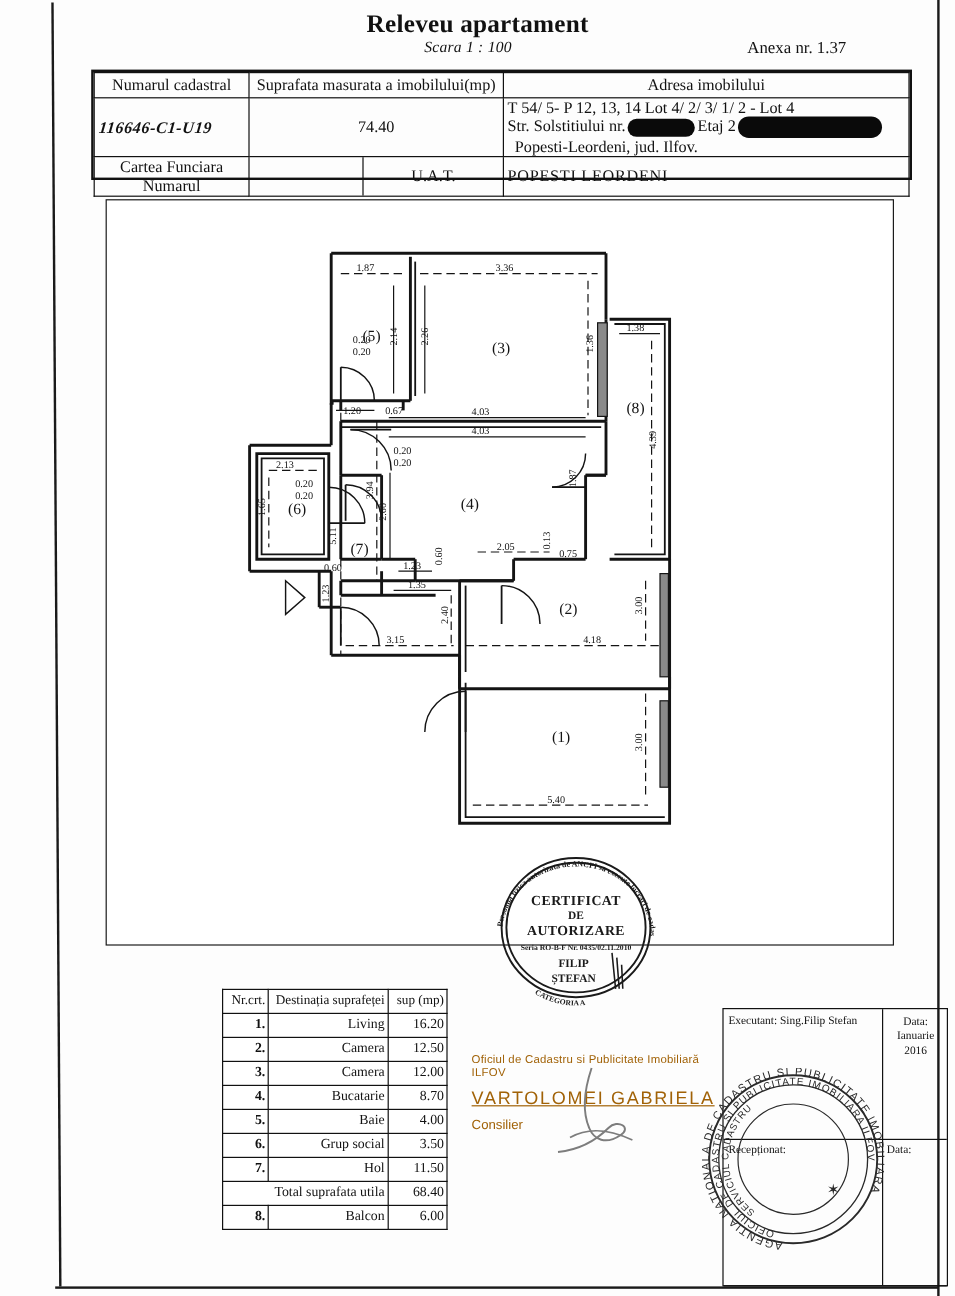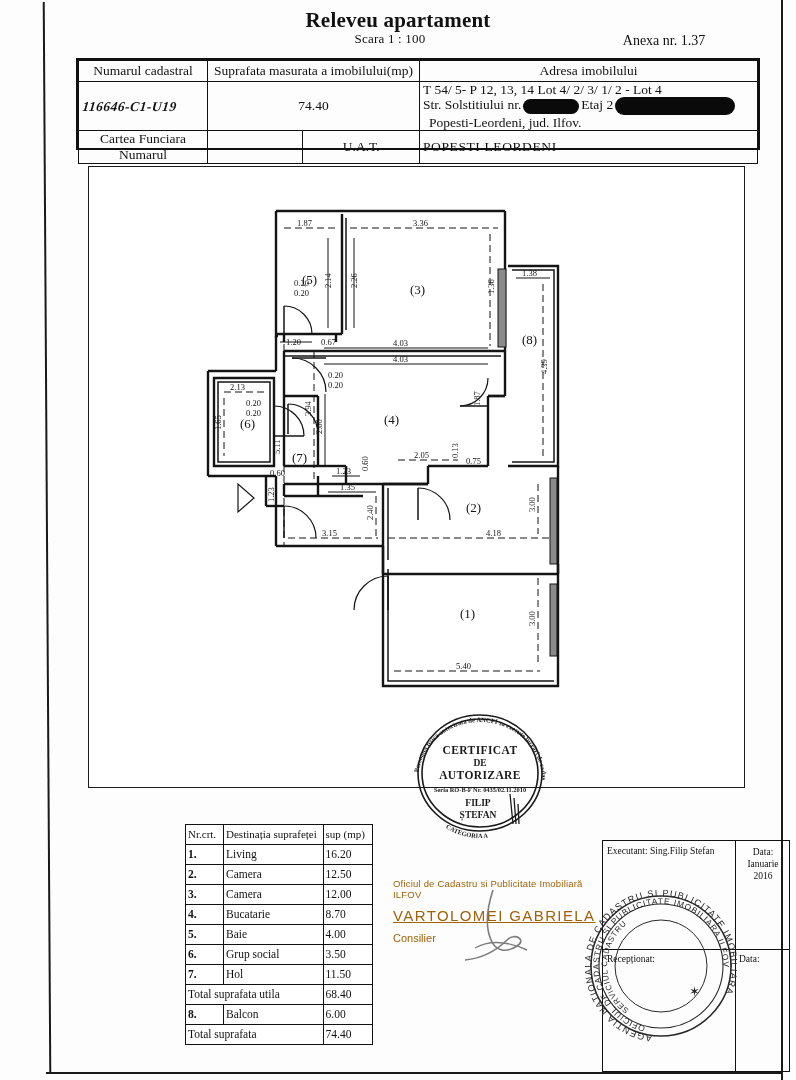--- a/index.html
+++ b/index.html
@@ -17,21 +17,21 @@
   .scan-edge-right{position:absolute;left:781px;top:0px;width:2px;height:1080px;background:#1a1a1a;}
   .scan-edge-bottom{position:absolute;left:46px;top:1072px;width:736px;height:2px;background:#1a1a1a;}
 
   
   .title{
     position:absolute;left:0;right:0;top:8px;text-align:center;
     font-weight:bold;font-size:21px;letter-spacing:.2px;
   }
   .subtitle{
     position:absolute;left:0;right:16px;top:31px;text-align:center;
-    font-size:13px;letter-spacing:.2px;
+    font-size:13px;letter-spacing:.2px;font-style:italic;
   }
   .anexa{
     position:absolute;right:47px;top:13px;width:170px;text-align:center;
     font-size:14px;
     margin-top:20px;
   }
 
   
   .info-table{
     position:absolute;left:76px;top:58px;width:680px;height:88px;
@@ -68,21 +68,21 @@
     pointer-events:none;
   }
 
   
   .areas{
     position:absolute;left:185px;top:824px;width:188px;
     border-collapse:collapse;border:1.6px solid #111;
     font-size:11.5px;background:#fff;
   }
   .areas td,.areas th{
-    border:1px solid #111;padding:1px 2px;text-align:left;
+    border:1px solid #111;padding:1px 2px;text-align:right;
     font-weight:normal;height:17px;line-height:15px;
   }
   .areas .c-nr{width:34px;}
   .areas .c-dest{width:104px;}
   .areas .c-sup{width:48px;}
   .areas thead td{font-size:11px;}
   .areas .tot td{font-weight:normal;}
   .areas .num{font-weight:bold;}
 
   
@@ -442,24 +442,20 @@
       </tr>
       <tr class="tot">
         <td colspan="2">Total suprafata utila</td>
         <td>68.40</td>
       </tr>
       <tr>
         <td class="num">8.</td>
         <td>Balcon</td>
         <td>6.00</td>
       </tr>
-      <tr class="tot">
-        <td colspan="2">Total suprafata</td>
-        <td>74.40</td>
-      </tr>
     </tbody>
   </table>
 
   <div class="officer">
     <div class="l1">Oficiul de Cadastru si Publicitate Imobiliară ILFOV</div>
     <div class="l2">VARTOLOMEI GABRIELA</div>
     <div class="l3">Consilier</div>
   </div>
   <svg style="position:absolute;left:455px;top:888px;width:110px;height:75px" viewBox="0 0 110 75">
     <path d="M38 2 C32 20 30 38 36 52 C40 62 50 66 62 58 C72 52 60 44 52 52 C44 60 30 70 10 72" fill="none" stroke="#7d7d7d" stroke-width="1.6"></path>

